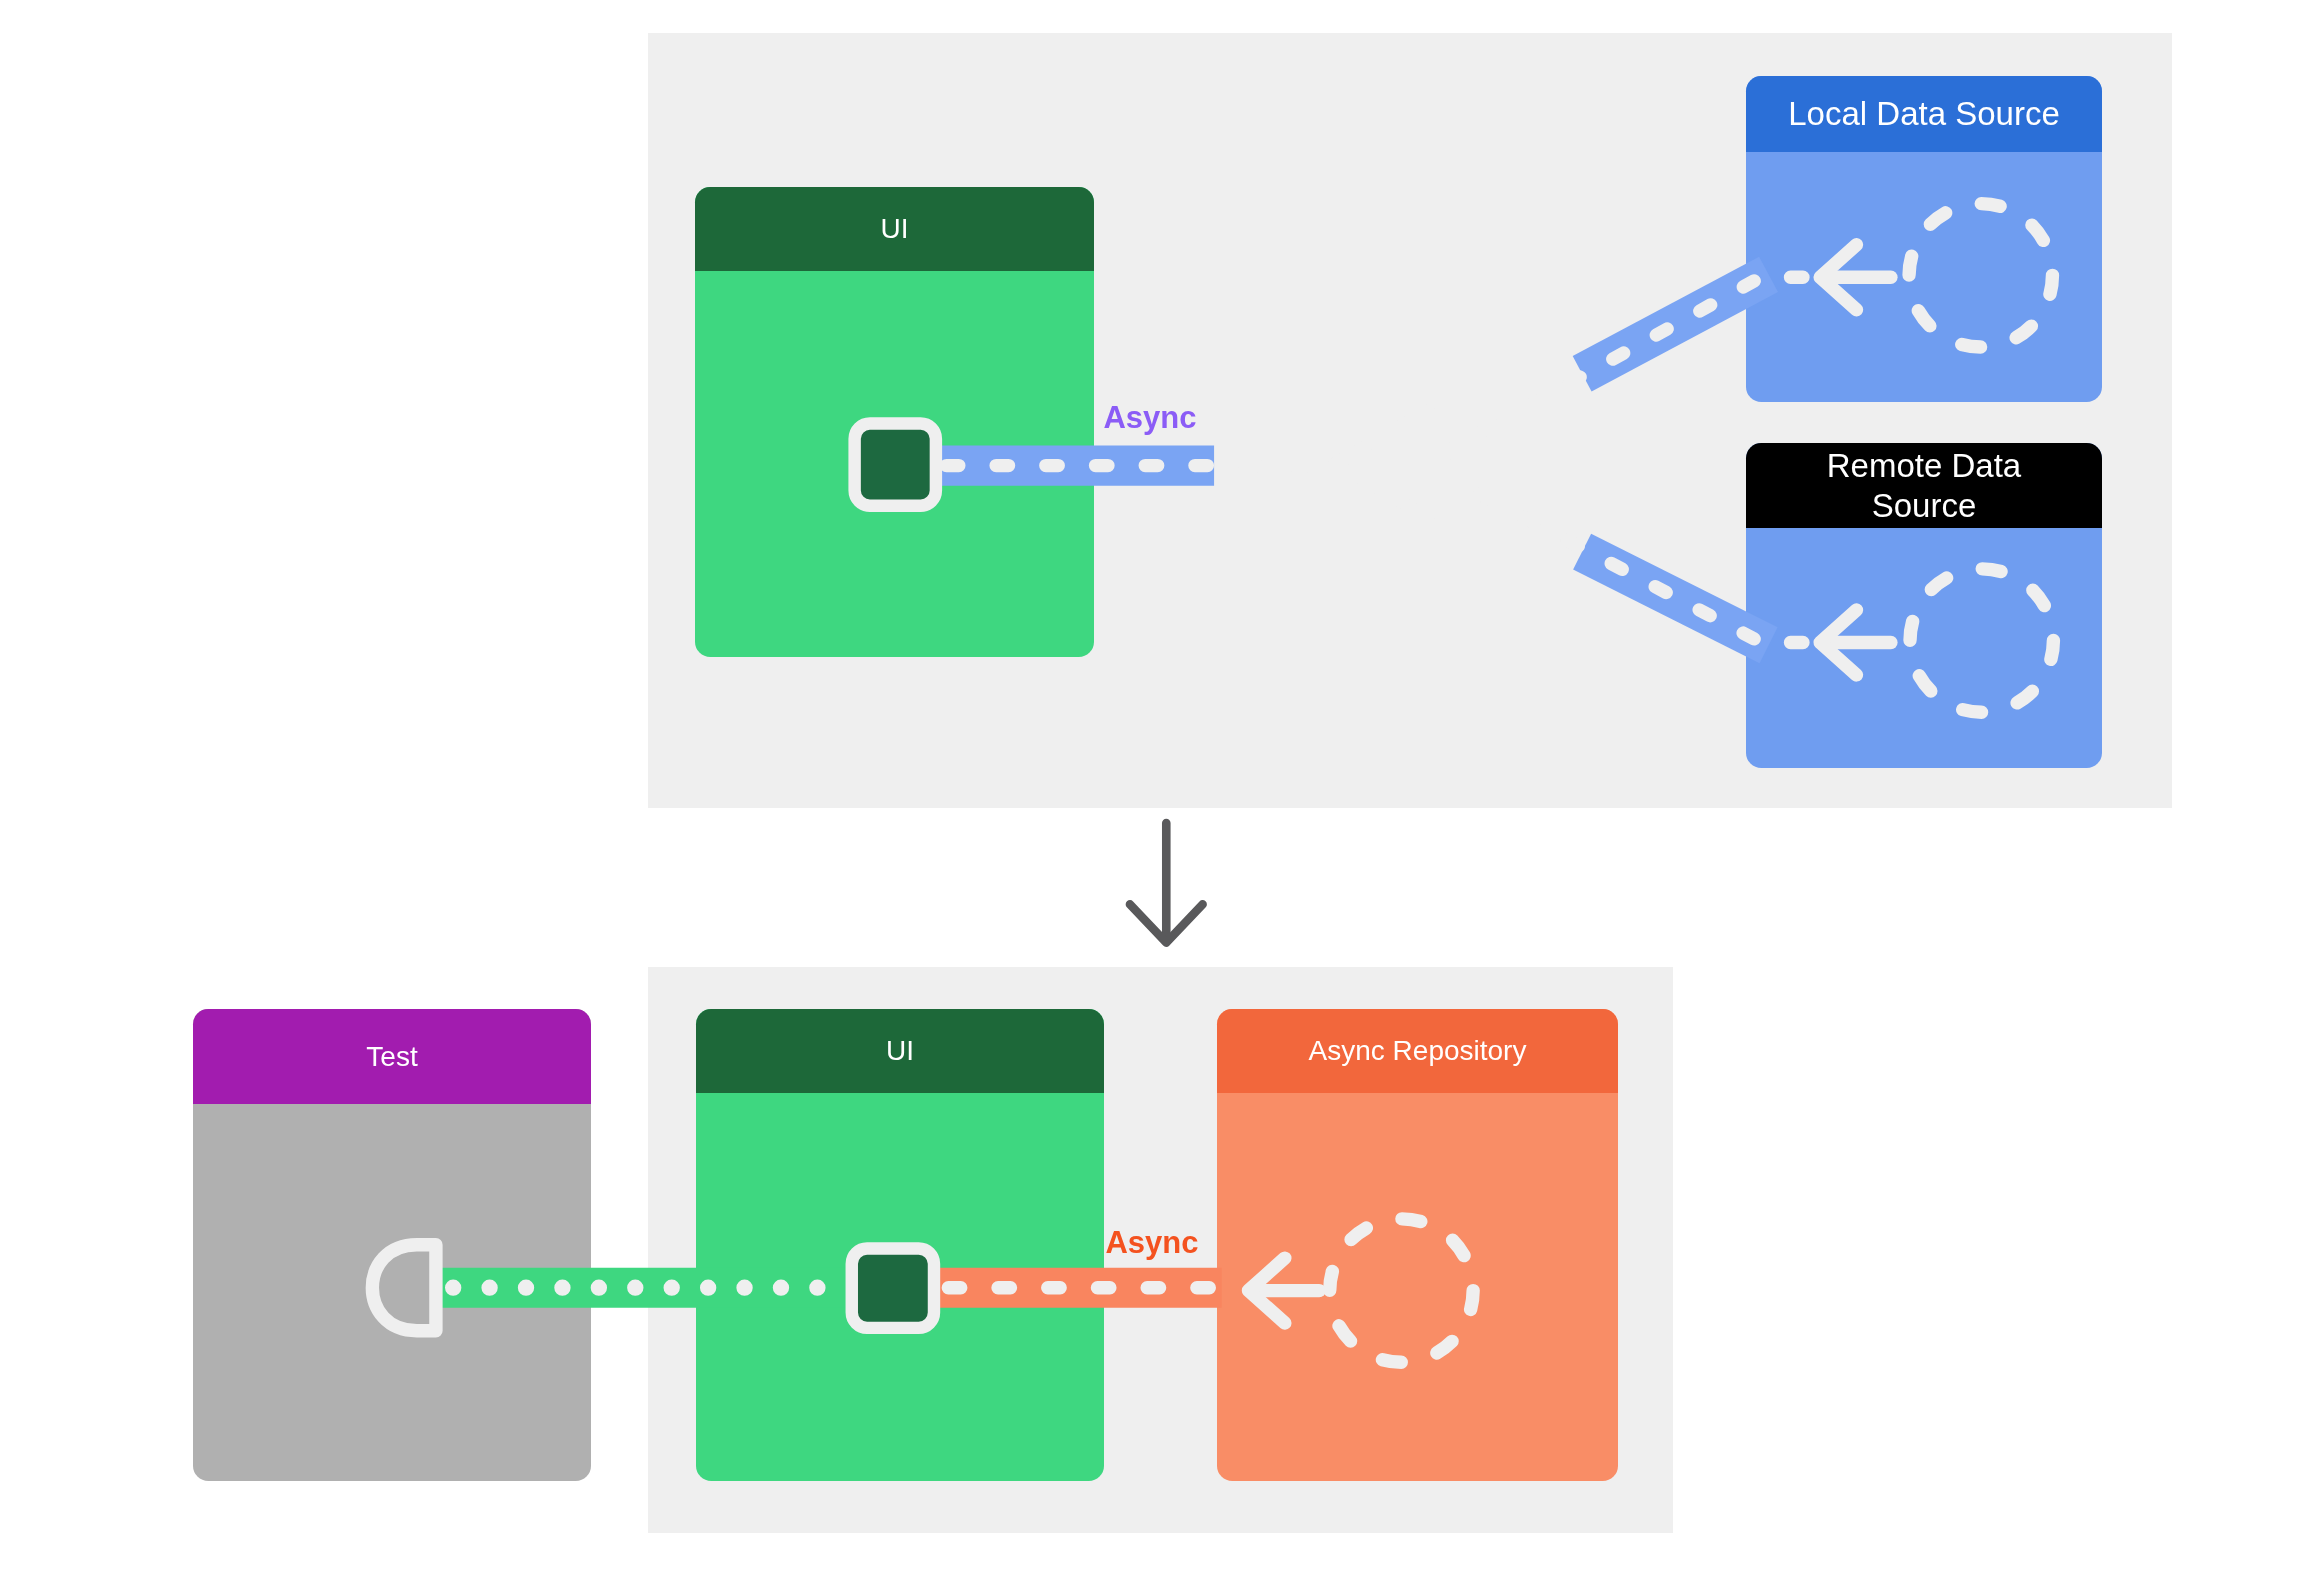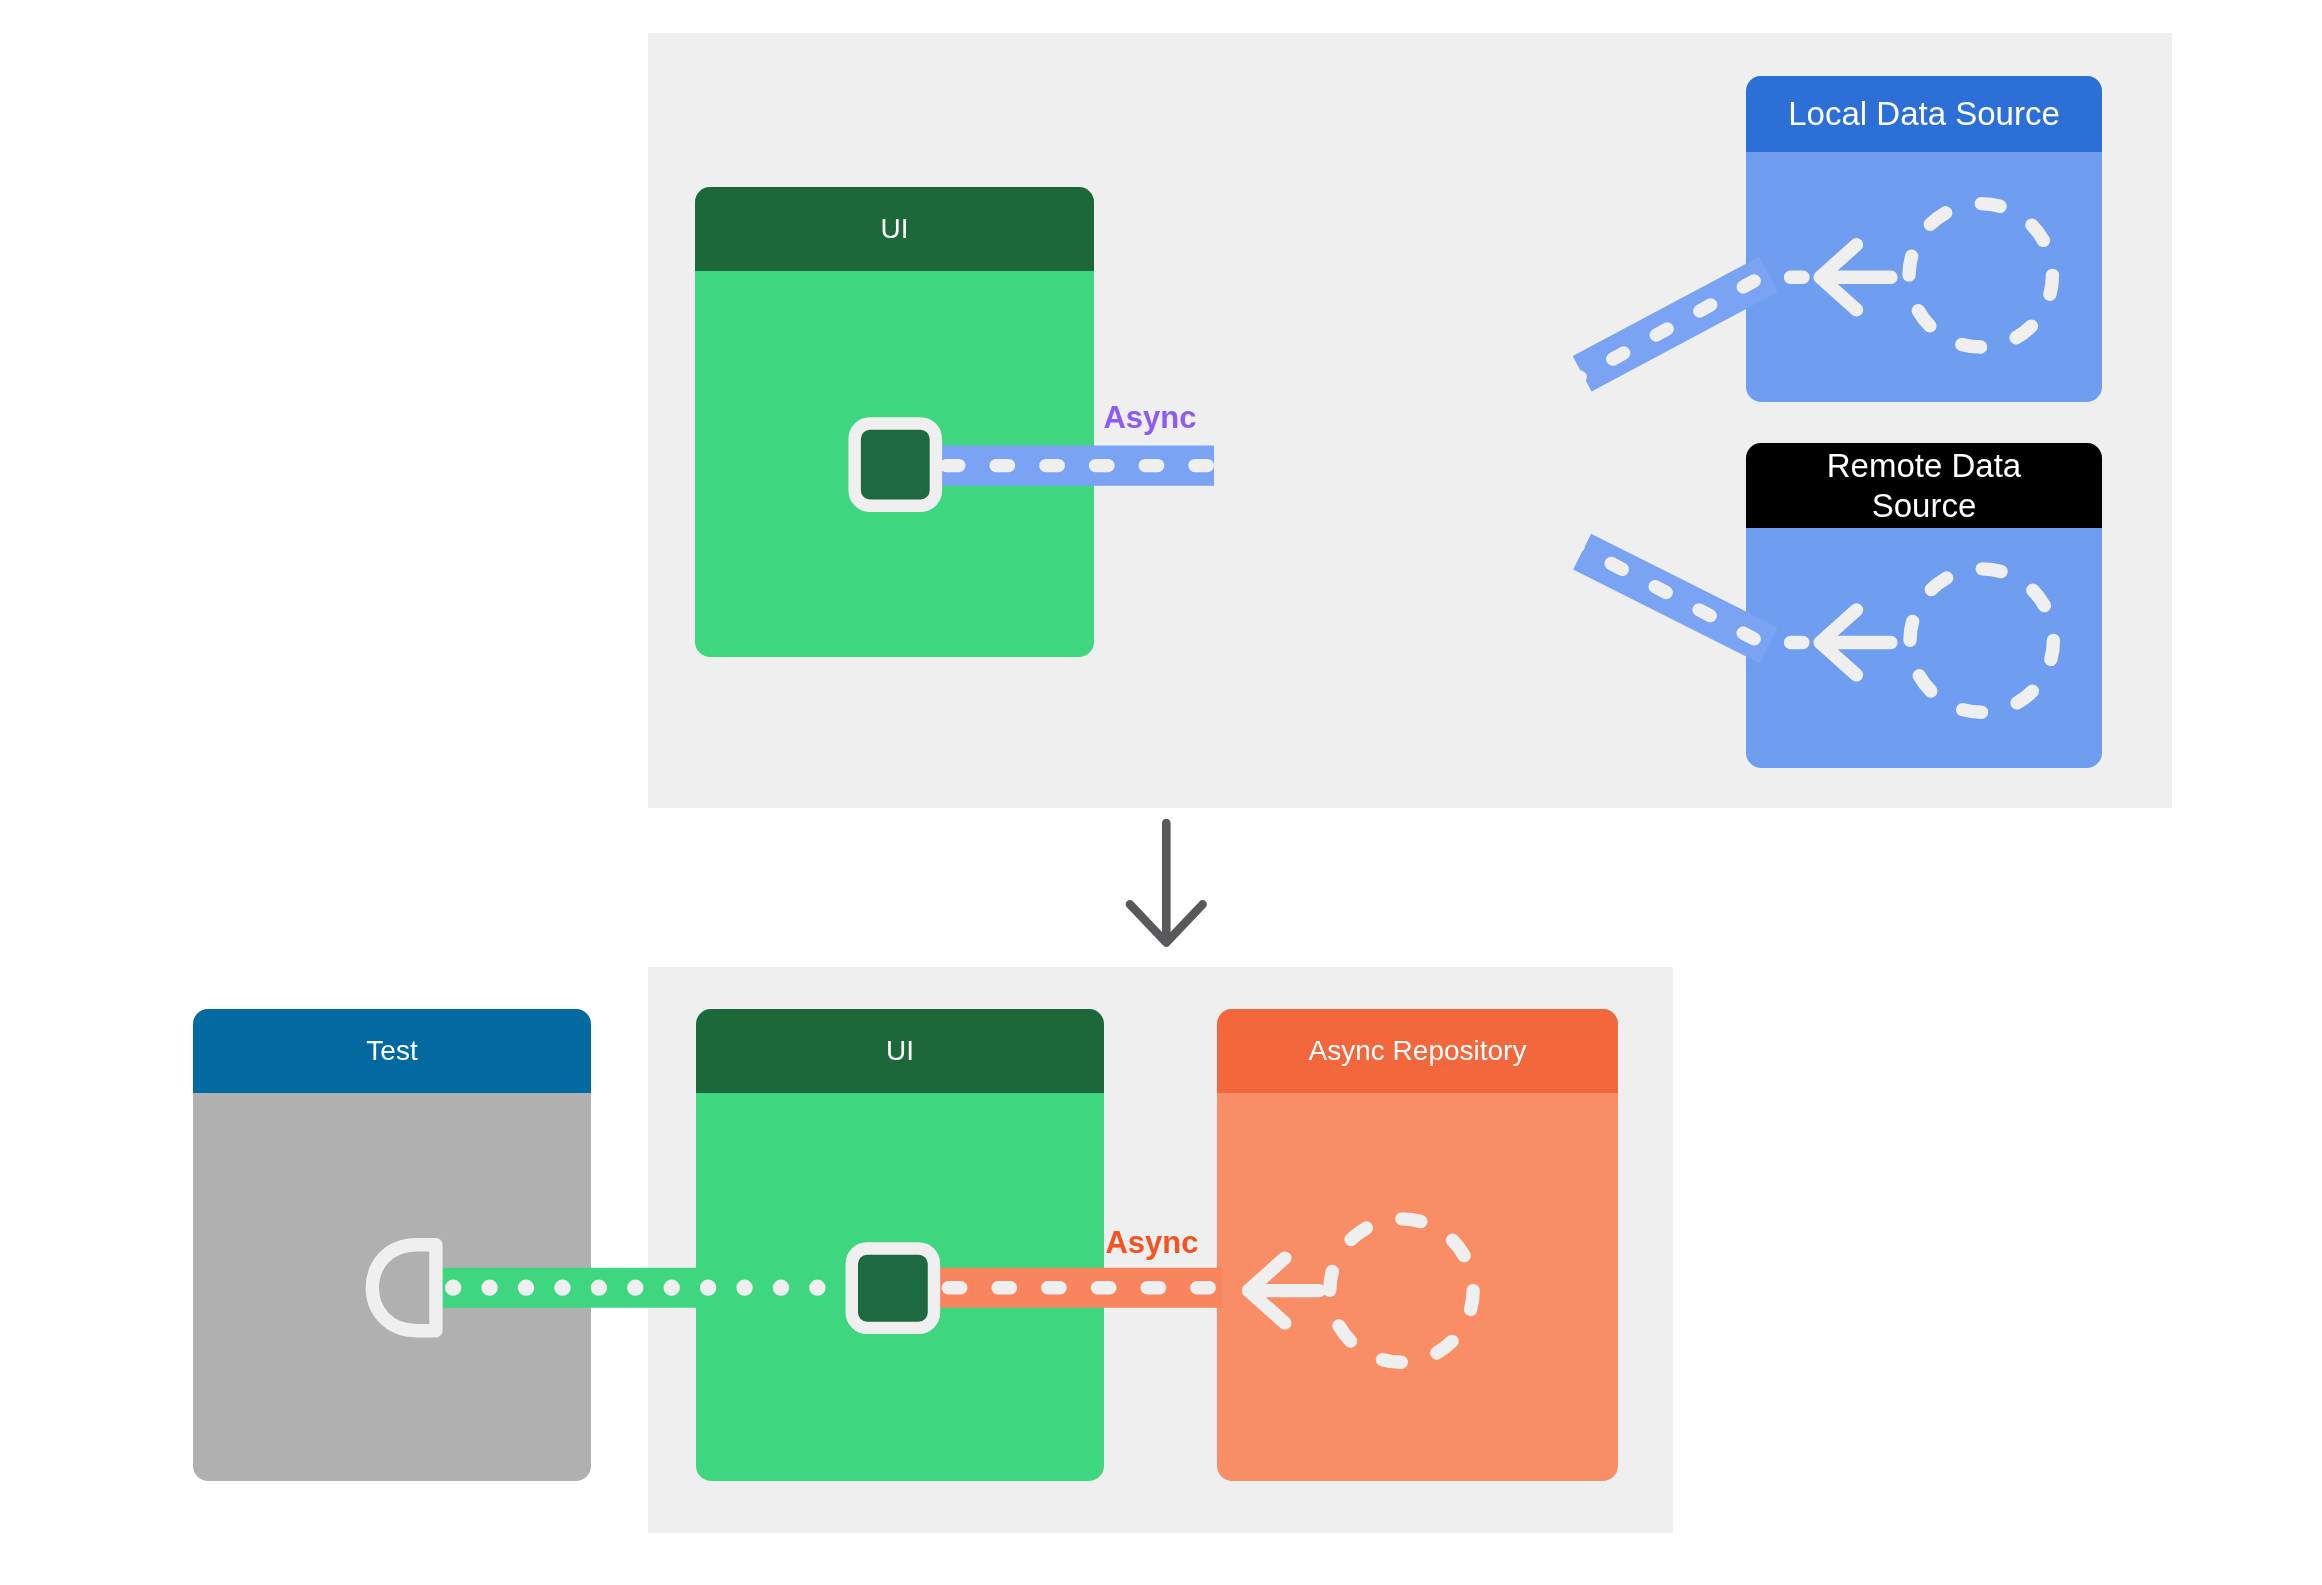--- a/index.html
+++ b/index.html
@@ -46,21 +46,21 @@
   .box-repository .box-header { height: 84px; background: #2b6fd7; }
 
   .box-local-ds      { left: 1746px; top: 76px;  width: 356px; height: 326px; background: #6f9df0; }
   .box-local-ds .box-header { height: 76px; background: #2b6fd7; font-size: 33px; }
 
   .box-remote-ds     { left: 1746px; top: 443px; width: 356px; height: 325px; background: #6f9df0; }
   .box-remote-ds .box-header { height: 85px; background: #000000; font-size: 33px; line-height: 40px; padding: 5.7px 29px; box-sizing: border-box; }
 
   
   .box-test          { left: 193px;  top: 1009px; width: 398px; height: 472px; background: #b0b0b0; }
-  .box-test .box-header { height: 84px; background: #0369a1; }
+  .box-test .box-header { height: 95px; background: #a21caf; }
 
   .box-ui-bottom     { left: 696px;  top: 1009px; width: 408px; height: 472px; background: #3ed780; }
   .box-ui-bottom .box-header { height: 84px; background: #1d6839; }
 
   .box-fake-repo     { left: 1217px; top: 1009px; width: 401px; height: 472px; background: #f98d66; }
   .box-fake-repo .box-header { height: 84px; background: #f2673c; }
 
   .conn-label {
     position: absolute;
     font-weight: 700;

